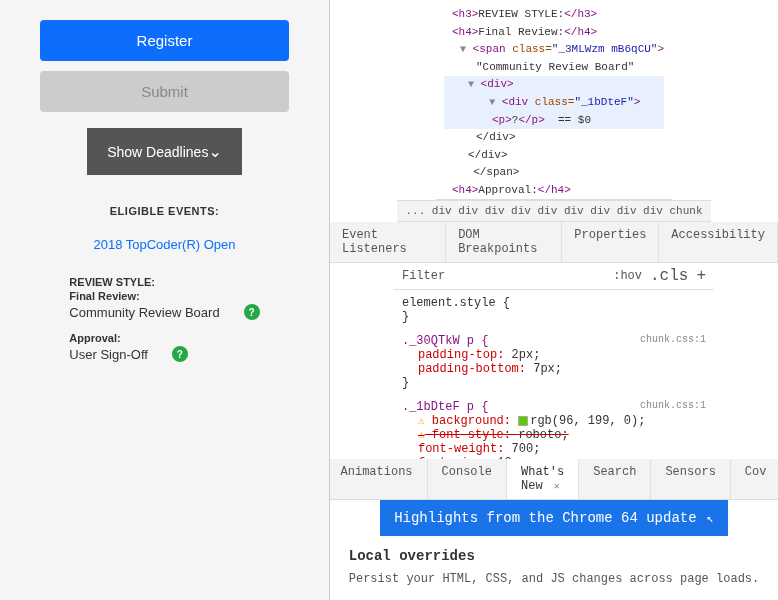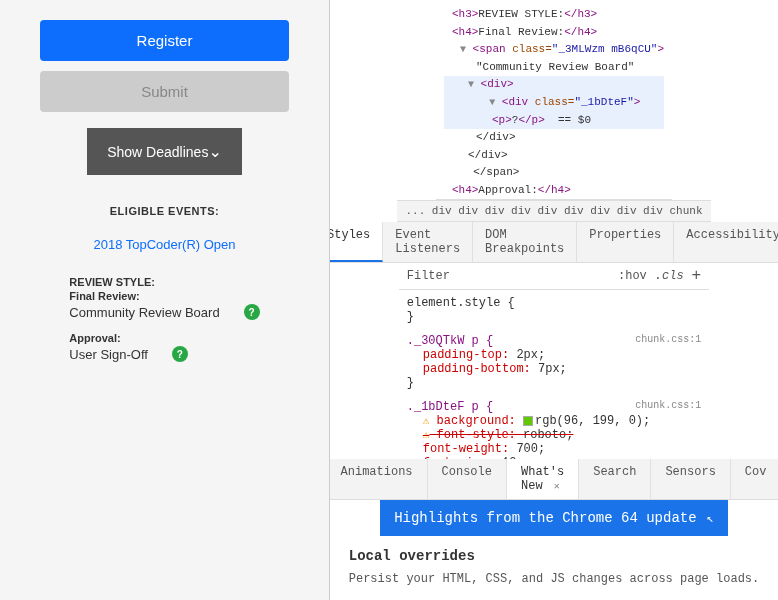--- a/index.html
+++ b/index.html
@@ -195,21 +195,21 @@
       border: none;
       outline: none;
       font-size: 12px;
       font-family: 'Courier New', monospace;
     }
     .filter-label {
       font-size: 12px;
       color: #555;
     }
     .filter-hov { color: #555; font-size: 12px; }
-    .filter-cls { color: #555; font-size: 12px; font-style: italic; }
+    .filter-cls { color: #555; font-size: 16px; }
     .filter-plus {
       font-size: 16px;
       color: #555;
       cursor: pointer;
     }
 
     .css-rules {
       flex: 1;
       overflow-y: auto;
       padding: 6px 8px;
@@ -322,21 +322,20 @@
     <div class="line indent4">&lt;/div&gt;</div>
     <div class="line indent3">&lt;/div&gt;</div>
     <div class="line indent2">&nbsp;&nbsp;&lt;/span&gt;</div>
     <div class="line indent1"><span class="tag">&lt;h4&gt;</span><span class="text-content">Approval:</span><span class="tag">&lt;/h4&gt;</span></div>
     <div class="line indent2">  ...&lt;/sp</div>
   </div>
 
   <div class="breadcrumb-bar">...  div  div  div  div  div  div  div  div  div  chunk</div>
 
   <div class="devtools-tabs">
-    <div class="devtools-tab active">Styles</div>
     <div class="devtools-tab">Event Listeners</div>
     <div class="devtools-tab">DOM Breakpoints</div>
     <div class="devtools-tab">Properties</div>
     <div class="devtools-tab">Accessibility</div>
 
   </div>
 
   <div class="styles-panel">
     <div class="filter-bar">
       <span class="filter-label">Filter</span>

